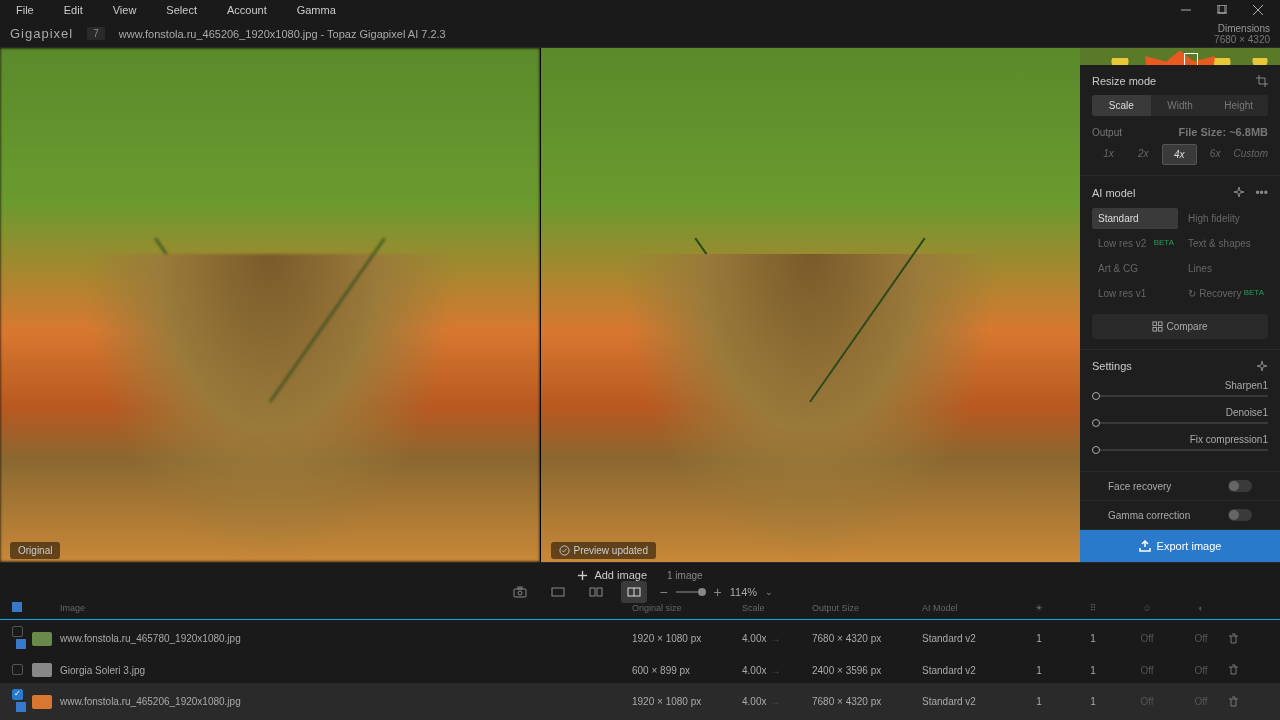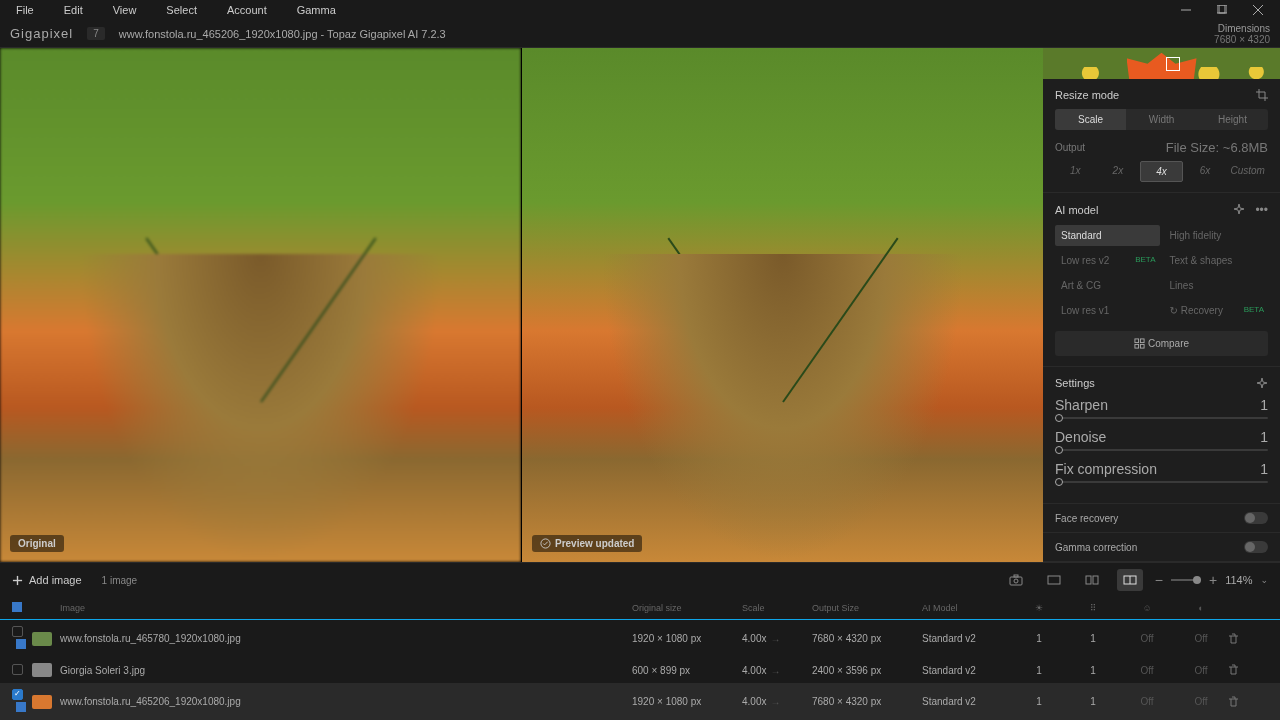--- a/index.html
+++ b/index.html
@@ -17,29 +17,29 @@
 .count-box { background: #2a2a2a; padding: 1px 6px; border-radius: 2px; font-size: 10px; color: #888; }
 .file-title { color: #aaa; font-size: 11px; }
 .title-right { text-align: right; margin-left: 44px; }
 .dim-label { color: #999; font-size: 10px; }
 .dim-value { color: #777; font-size: 10px; }
 
 .main { flex: 1; display: flex; min-height: 0; }
 .preview-area { flex: 1; position: relative; background: #000; display: flex; }
 .preview-half { flex: 1; position: relative; overflow: hidden; }
 .preview-half.left { border-right: 1px solid #000; }
-.preview-label { position: absolute; bottom: 10px; left: 10px; background: rgba(0,0,0,0.5); color: #ccc; padding: 3px 8px; border-radius: 3px; font-size: 10px; display: flex; align-items: center; gap: 4px; font-weight: bold; }
+.preview-label { position: absolute; bottom: 3px; left: 10px; background: rgba(0,0,0,0.5); color: #ccc; padding: 3px 8px; border-radius: 3px; font-size: 10px; display: flex; align-items: center; gap: 4px; }
 
 .butterfly-bg { width: 100%; height: 100%; background: linear-gradient(180deg, #5a8a2a 0%, #6a9a2e 30%, #d87830 55%, #b85820 70%, #8a6830 80%, #c88838 100%); position: relative; }
 .butterfly-bg::before { content: ""; position: absolute; top: 30%; left: 50%; width: 2px; height: 200px; background: #2a4a1a; transform: translateX(-50%) rotate(-35deg); transform-origin: bottom; }
 .butterfly-bg::after { content: ""; position: absolute; top: 30%; left: 50%; width: 2px; height: 200px; background: #2a4a1a; transform: translateX(-50%) rotate(35deg); transform-origin: bottom; }
 .fur { position: absolute; bottom: 0; left: 50%; transform: translateX(-50%); width: 70%; height: 60%; background: radial-gradient(ellipse at center top, #7a5a2a 0%, #9a7a3a 40%, transparent 70%); }
 .left .butterfly-bg { filter: blur(1.5px); }
 
-.sidebar { width: 237px; background: #1e1e1e; display: flex; flex-direction: column; overflow-y: auto; }
+.sidebar { width: 200px; background: #1e1e1e; display: flex; flex-direction: column; overflow-y: auto; }
 .thumbnail-area { height: 100px; background: #5a7a2a; position: relative; overflow: hidden; }
 .thumb-butterfly { position: absolute; top: 15%; left: 50%; transform: translateX(-50%); width: 70px; height: 55px; background: #e85a20; clip-path: polygon(50% 0%, 70% 20%, 100% 10%, 95% 60%, 70% 90%, 50% 100%, 30% 90%, 5% 60%, 0% 10%, 30% 20%); }
 .thumb-flowers { position: absolute; bottom: 0; width: 100%; height: 40%; background: radial-gradient(circle at 20% 50%, #e8c838 8px, transparent 9px), radial-gradient(circle at 70% 60%, #e8c838 10px, transparent 11px), radial-gradient(circle at 90% 40%, #e8c838 7px, transparent 8px); }
 .thumb-selector { position: absolute; top: 30%; left: 52%; width: 14px; height: 14px; border: 1px solid #fff; }
 
 .section { padding: 10px 12px; border-bottom: 1px solid #2a2a2a; }
 .section-header { display: flex; justify-content: space-between; align-items: center; margin-bottom: 8px; color: #ccc; font-size: 11px; }
 .icon-btn { color: #888; cursor: pointer; font-size: 12px; }
 .section-icons { display: flex; gap: 10px; }
 
@@ -54,32 +54,32 @@
 
 .model-grid { display: grid; grid-template-columns: 1fr 1fr; gap: 4px; }
 .model-btn { padding: 5px 6px; color: #666; cursor: pointer; font-size: 10px; border-radius: 2px; position: relative; }
 .model-btn.active { background: #3a3a3a; color: #ddd; }
 .beta-tag { color: #2a9a5a; font-size: 8px; margin-left: 4px; }
 .beta-tag.right { position: absolute; right: 4px; }
 
 .compare-btn { width: 100%; padding: 7px; background: #2a2a2a; color: #aaa; text-align: center; border-radius: 3px; margin-top: 10px; cursor: pointer; font-size: 10px; display: flex; align-items: center; justify-content: center; gap: 3px; }
 
 .slider-row { margin-bottom: 10px; }
-.slider-label { display: flex; justify-content: space-between; font-size: 14px; color: #aaa; margin-bottom: 4px; }
+.slider-label { display: flex; justify-content: flex-end; font-size: 10px; color: #aaa; margin-bottom: 4px; }
 .slider-track { height: 2px; background: #3a3a3a; position: relative; border-radius: 1px; }
 .slider-handle { position: absolute; width: 8px; height: 8px; border: 1.5px solid #aaa; border-radius: 50%; top: -3px; left: 0; background: #1e1e1e; }
 
-.toggle-row { display: flex; justify-content: space-between; align-items: center; padding: 8px 12px; font-size: 10px; color: #aaa; border-bottom: 1px solid #2a2a2a; }
+.toggle-row { display: flex; justify-content: space-between; align-items: center; padding: 8px 28px; font-size: 10px; color: #aaa; border-bottom: 1px solid #2a2a2a; }
 .toggle { width: 24px; height: 12px; background: #3a3a3a; border-radius: 6px; position: relative; cursor: pointer; }
 .toggle::after { content: ""; position: absolute; width: 10px; height: 10px; background: #666; border-radius: 50%; top: 1px; left: 1px; }
 
 .export-btn { background: #2a7acc; color: #fff; text-align: center; padding: 10px; font-size: 11px; cursor: pointer; display: flex; align-items: center; justify-content: center; gap: 6px; margin-top: auto; }
 
 .bottom-panel { background: #1a1a1a; border-top: 1px solid #2a2a2a; }
-.bp-toolbar { display: flex; align-items: center; justify-content: space-between; padding: 6px 12px; height: 34px; }
+.bp-toolbar { display: flex; align-items: center; justify-content: space-between; padding: 6px 12px; height: 34px; flex-direction: column; }
 .bp-left { display: flex; align-items: center; gap: 20px; }
 .add-image-btn { display: flex; align-items: center; gap: 6px; color: #ccc; cursor: pointer; font-size: 11px; }
 .image-count { color: #888; font-size: 10px; }
 .bp-right { display: flex; align-items: center; gap: 12px; }
 .view-btn { width: 26px; height: 22px; display: flex; align-items: center; justify-content: center; color: #888; cursor: pointer; border-radius: 3px; }
 .view-btn.active { background: #3a3a3a; color: #ddd; }
 .zoom-ctrl { display: flex; align-items: center; gap: 8px; color: #aaa; }
 .zoom-btn { cursor: pointer; font-size: 14px; color: #888; }
 .zoom-slider { width: 30px; height: 2px; background: #555; position: relative; }
 .zoom-slider::after { content: ""; position: absolute; width: 8px; height: 8px; background: #888; border-radius: 50%; top: -3px; right: 0; }
@@ -189,21 +189,21 @@
             </svg>
           </span>
       </div>
       <div class="seg-control">
         <div class="seg-btn active">Scale</div>
         <div class="seg-btn">Width</div>
         <div class="seg-btn">Height</div>
       </div>
       <div class="output-row">
         <span>Output</span>
-        <span style="font-size:13px;">File Size: ~6.8MB</span>
+        <span style="font-size:11px;font-weight:bold;">File Size: ~6.8MB</span>
       </div>
       <div class="scale-options">
         <div class="scale-btn">1x</div>
         <div class="scale-btn">2x</div>
         <div class="scale-btn active">4x</div>
         <div class="scale-btn">6x</div>
         <div class="scale-btn">Custom</div>
       </div>
     </div>
 
@@ -280,20 +280,26 @@
 
     <div class="toggle-row">
       <span>Face recovery</span>
       <div class="toggle"></div>
     </div>
     <div class="toggle-row">
       <span>Gamma correction</span>
       <div class="toggle"></div>
     </div>
 
+    <div class="export-btn">
+      <svg width="12" height="12" viewBox="0 0 12 12">
+          <path d="M6 1 V7 M3 4 L6 1 L9 4 M1 8 V11 H11 V8" fill="none" stroke="currentColor" stroke-width="1.5"></path>
+        </svg>
+      <span>Export image</span>
+    </div>
   </div>
 </div>
 
 <div class="bottom-panel">
   <div class="bp-toolbar">
     <div class="bp-left">
       <div class="add-image-btn">
         <svg width="11" height="11" viewBox="0 0 12 12">
             <line x1="6" y1="1" x2="6" y2="11" stroke="currentColor" stroke-width="1.5"></line>
             <line x1="1" y1="6" x2="11" y2="6" stroke="currentColor" stroke-width="1.5"></line>

